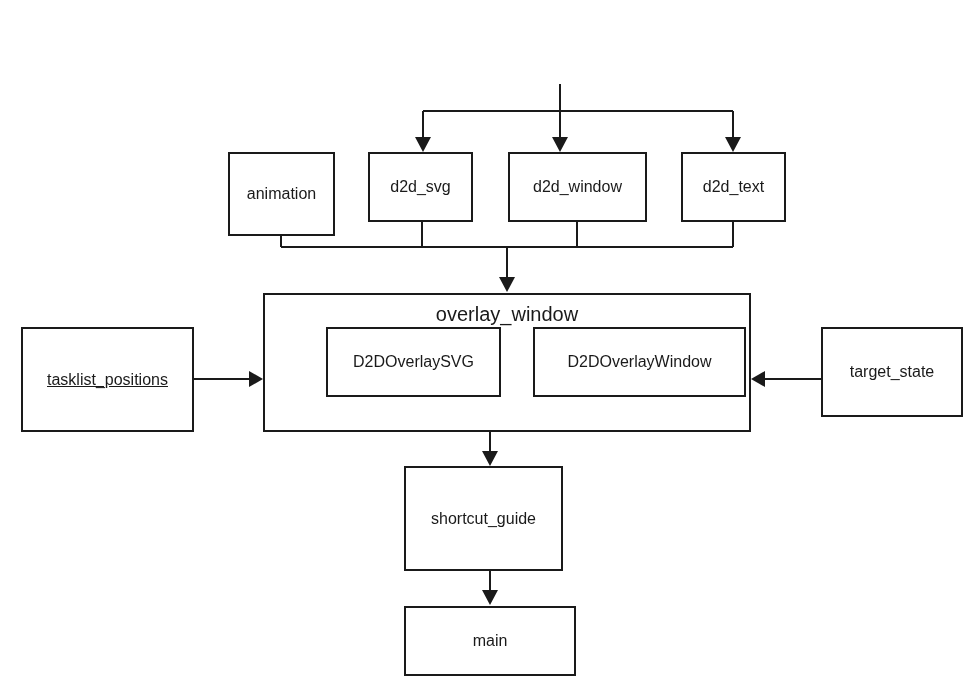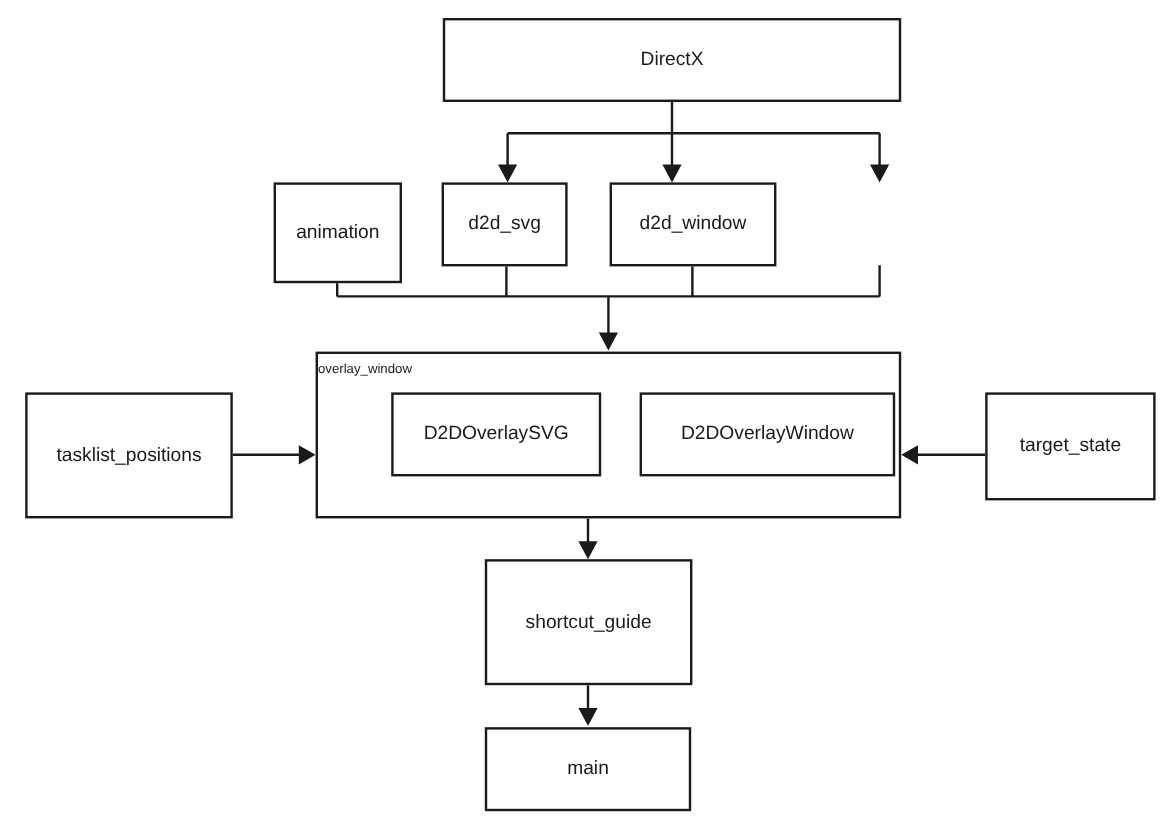--- a/index.html
+++ b/index.html
@@ -43,40 +43,40 @@
     white-space: nowrap;
   }
   .group {
     display: block;
   }
   .group-title {
     position: absolute;
     top: 7px;
     left: 0;
     right: 0;
-    text-align: left;
-    font-size: 11px;
+    text-align: center;
+    font-size: 20px;
   }
   .inner {
     position: absolute;
     margin-left: 28px;
   }
 
   
   #n-directx   { left: 369px; top: 15px;  width: 382px; height: 70px; }
   #n-animation { left: 228px; top: 152px; width: 107px; height: 84px; }
   #n-d2dsvg    { left: 368px; top: 152px; width: 105px; height: 70px; }
   #n-d2dwindow { left: 508px; top: 152px; width: 139px; height: 70px; }
   #n-d2dtext   { left: 681px; top: 152px; width: 105px; height: 70px; }
   #n-overlay   { left: 263px; top: 293px; width: 488px; height: 139px; }
   #n-osvg      { left: 33px;  top: 32px;  width: 175px; height: 70px; }
   #n-owin      { left: 240px; top: 32px;  width: 213px; height: 70px; }
-  #n-tasklist  { left: 21px;  top: 327px; width: 173px; height: 105px; }
+  #n-tasklist  { left: 21px;  top: 327px; width: 173px; height: 105px; text-decoration: underline; }
   #n-target    { left: 821px; top: 327px; width: 142px; height: 90px; }
-  #n-shortcut  { left: 404px; top: 466px; width: 173px; height: 105px; }
+  #n-shortcut  { left: 404px; top: 466px; width: 159px; height: 105px; }
   #n-main      { left: 404px; top: 606px; width: 172px; height: 70px; text-align: right; }
 </style>
 </head>
 <body>
 
 <div class="canvas">
 
   <svg class="edges" width="975" height="692" viewBox="0 0 975 692">
 
     <g>
@@ -105,36 +105,36 @@
       <path d="M490,432 V452"></path>
       <polygon points="482,451 498,451 490,466"></polygon>
     </g>
 
     <g>
       <path d="M490,571 V591"></path>
       <polygon points="482,590 498,590 490,605"></polygon>
     </g>
   </svg>
 
-  <div class="node" id="n-directx">
-    <span>DirectX</span>
-  </div>
 
   <div class="node" id="n-animation">
     <span>animation</span>
   </div>
 
   <div class="node" id="n-d2dsvg">
     <span>d2d_svg</span>
   </div>
 
   <div class="node" id="n-d2dwindow">
     <span>d2d_window</span>
   </div>
 
+  <div class="node" id="n-d2dtext">
+    <span>d2d_text</span>
+  </div>
 
   <div class="node group" id="n-overlay">
     <div class="group-title">overlay_window</div>
 
     <div class="node inner" id="n-osvg">
       <span>D2DOverlaySVG</span>
     </div>
 
     <div class="node inner" id="n-owin">
       <span>D2DOverlayWindow</span>

